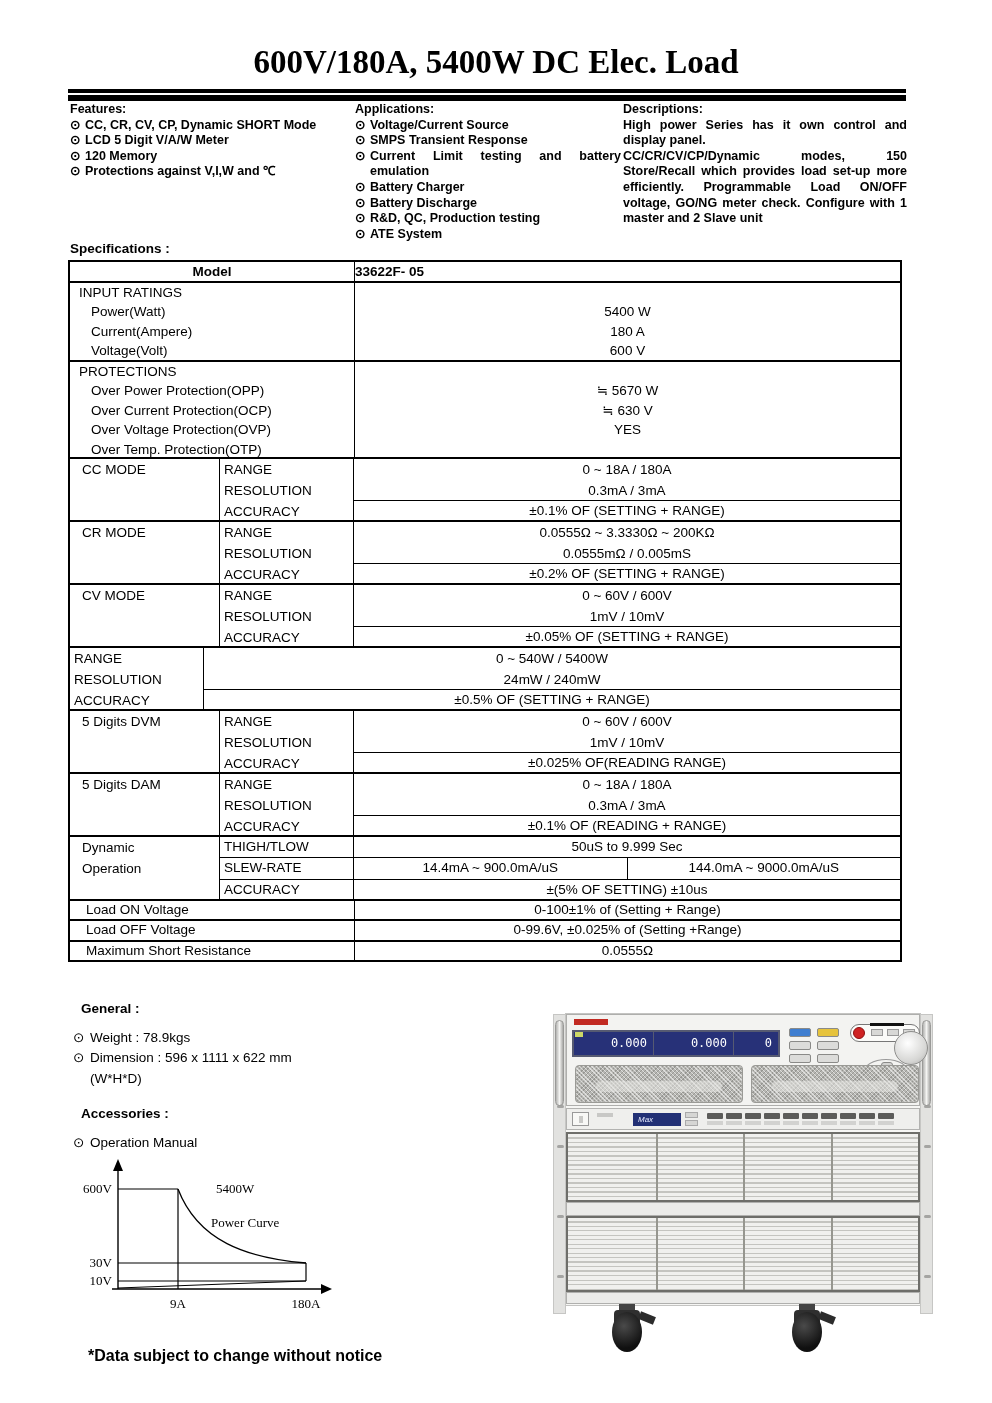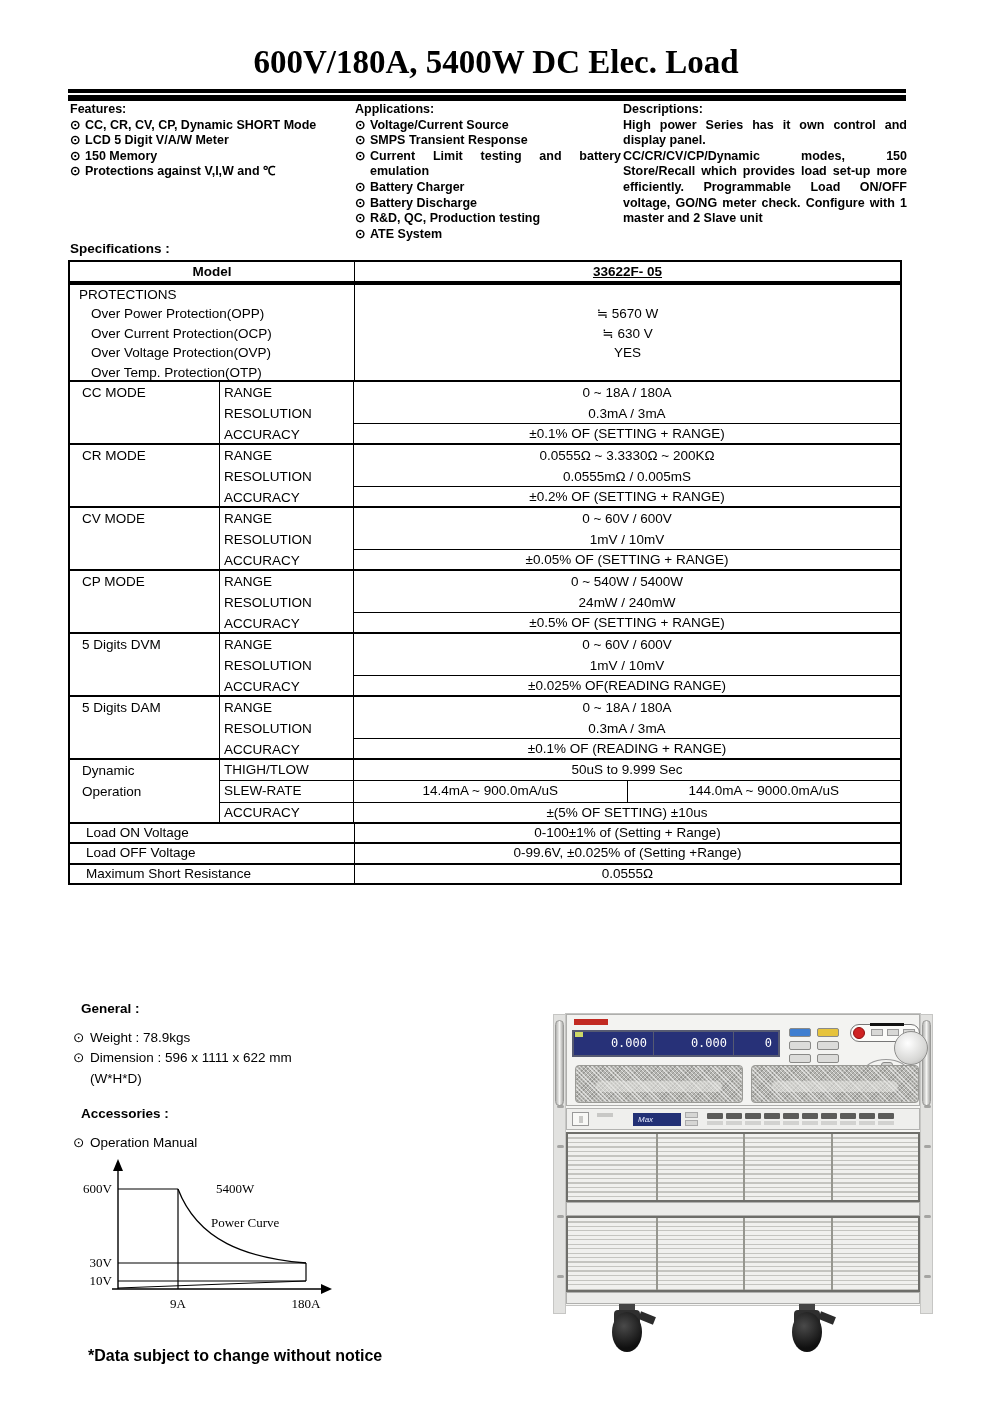--- a/index.html
+++ b/index.html
@@ -23,21 +23,21 @@
   .blt{position:absolute;left:0;top:0;}
   .col-desc p{margin:0;text-align:justify;}
   
   .spec-head{position:absolute;top:241px;left:70px;font-size:13.5px;font-weight:bold;}
   .spec-table{position:absolute;top:260px;left:68px;width:834px;border:2px solid #000;
               font-size:13.5px;box-sizing:border-box;}
   .spec-table *{box-sizing:border-box;}
   .trow{display:flex;width:100%;overflow:hidden;}
   .thead{height:21px;font-weight:bold;border-bottom:2px solid #000;}
   .thead .hl{width:285px;text-align:center;line-height:20px;border-right:1px solid #000;}
-  .thead .hv{flex:1;text-align:center;line-height:20px;text-decoration:underline;}
+  .thead .hv{flex:1;line-height:20px;}
   .grp .gl-cell{width:285px;border-right:1px solid #000;}
   .grp .gv-cell{flex:1;text-align:center;}
   .t-input{height:77px;}
   .t-input .ln{height:19.25px;line-height:19.25px;}
   .t-prot{height:97px;border-top:2px solid #000;}
   .t-prot .ln{height:19.4px;line-height:19.4px;}
   .gtitle{padding-left:9px;white-space:nowrap;}
   .gitem{padding-left:21px;white-space:nowrap;}
   .mode{height:63px;border-top:2px solid #000;}
   .mode .c1{width:150px;border-right:1px solid #000;padding-left:12px;line-height:21px;}
@@ -135,21 +135,21 @@
   <div class="rule">
       <div class="r1"></div>
       <div class="r2"></div>
     </div>
 
   <div class="col col-feat">
     <h3>Features:</h3>
     <ul>
       <li><span class="blt">⊙</span><span>CC, CR, CV, CP, Dynamic SHORT Mode</span></li>
       <li><span class="blt">⊙</span><span>LCD 5 Digit V/A/W Meter</span></li>
-      <li><span class="blt">⊙</span><span>150 Memory</span></li>
+      <li><span class="blt">⊙</span><span>120 Memory</span></li>
       <li><span class="blt">⊙</span><span>Protections against V,I,W and ℃</span></li>
     </ul>
   </div>
 
   <div class="col col-app">
     <h3>Applications:</h3>
     <ul>
       <li><span class="blt">⊙</span><span>Voltage/Current Source</span></li>
       <li><span class="blt">⊙</span><span>SMPS Transient Response</span></li>
       <li><span class="blt">⊙</span><span>Current Limit testing and battery emulation</span></li>
@@ -167,20 +167,34 @@
   </div>
 
   <div class="spec-head">Specifications :</div>
 
   <div class="spec-table">
     <div class="trow thead">
       <div class="hl">Model</div>
       <div class="hv">33622F- 05</div>
     </div>
 
+    <div class="trow grp t-input">
+      <div class="gl-cell">
+        <div class="ln gtitle">INPUT RATINGS</div>
+        <div class="ln gitem">Power(Watt)</div>
+        <div class="ln gitem">Current(Ampere)</div>
+        <div class="ln gitem">Voltage(Volt)</div>
+      </div>
+      <div class="gv-cell">
+        <div class="ln"></div>
+        <div class="ln">5400 W</div>
+        <div class="ln">180 A</div>
+        <div class="ln">600 V</div>
+      </div>
+    </div>
 
     <div class="trow grp t-prot">
       <div class="gl-cell">
         <div class="ln gtitle">PROTECTIONS</div>
         <div class="ln gitem">Over Power Protection(OPP)</div>
         <div class="ln gitem">Over Current Protection(OCP)</div>
         <div class="ln gitem">Over Voltage Protection(OVP)</div>
         <div class="ln gitem">Over Temp. Protection(OTP)</div>
       </div>
       <div class="gv-cell">
@@ -233,21 +247,20 @@
       <div class="c3">
         <div class="vtop">
           <div>0 ~ 60V / 600V</div>
           <div>1mV / 10mV</div>
         </div>
         <div class="vbot">±0.05% OF (SETTING + RANGE)</div>
       </div>
     </div>
 
     <div class="trow mode">
-      <div class="c1">CP MODE</div>
       <div class="c2">
         <div>RANGE</div>
         <div>RESOLUTION</div>
         <div>ACCURACY</div>
       </div>
       <div class="c3">
         <div class="vtop">
           <div>0 ~ 540W / 5400W</div>
           <div>24mW / 240mW</div>
         </div>

